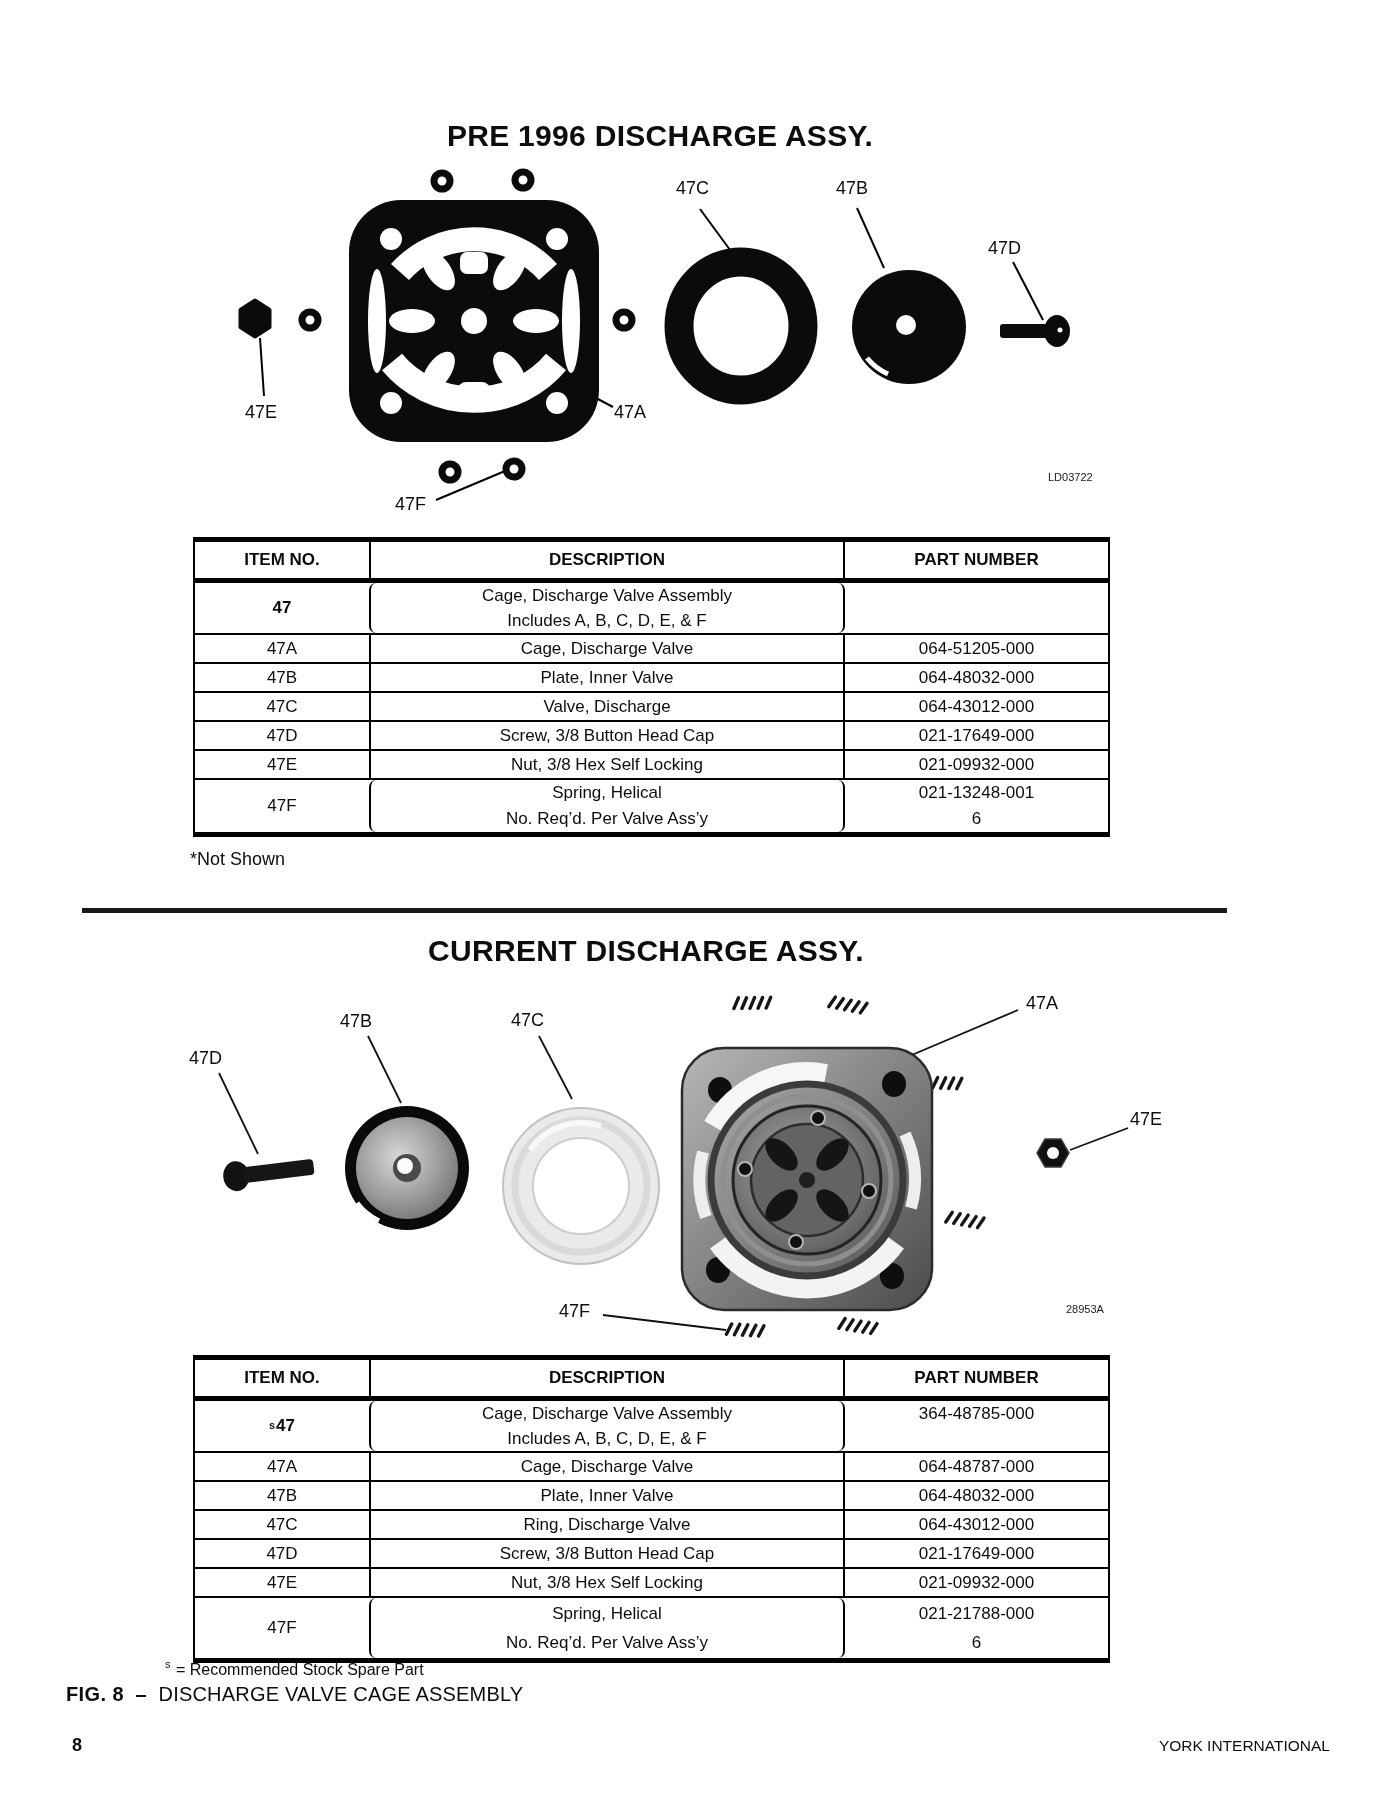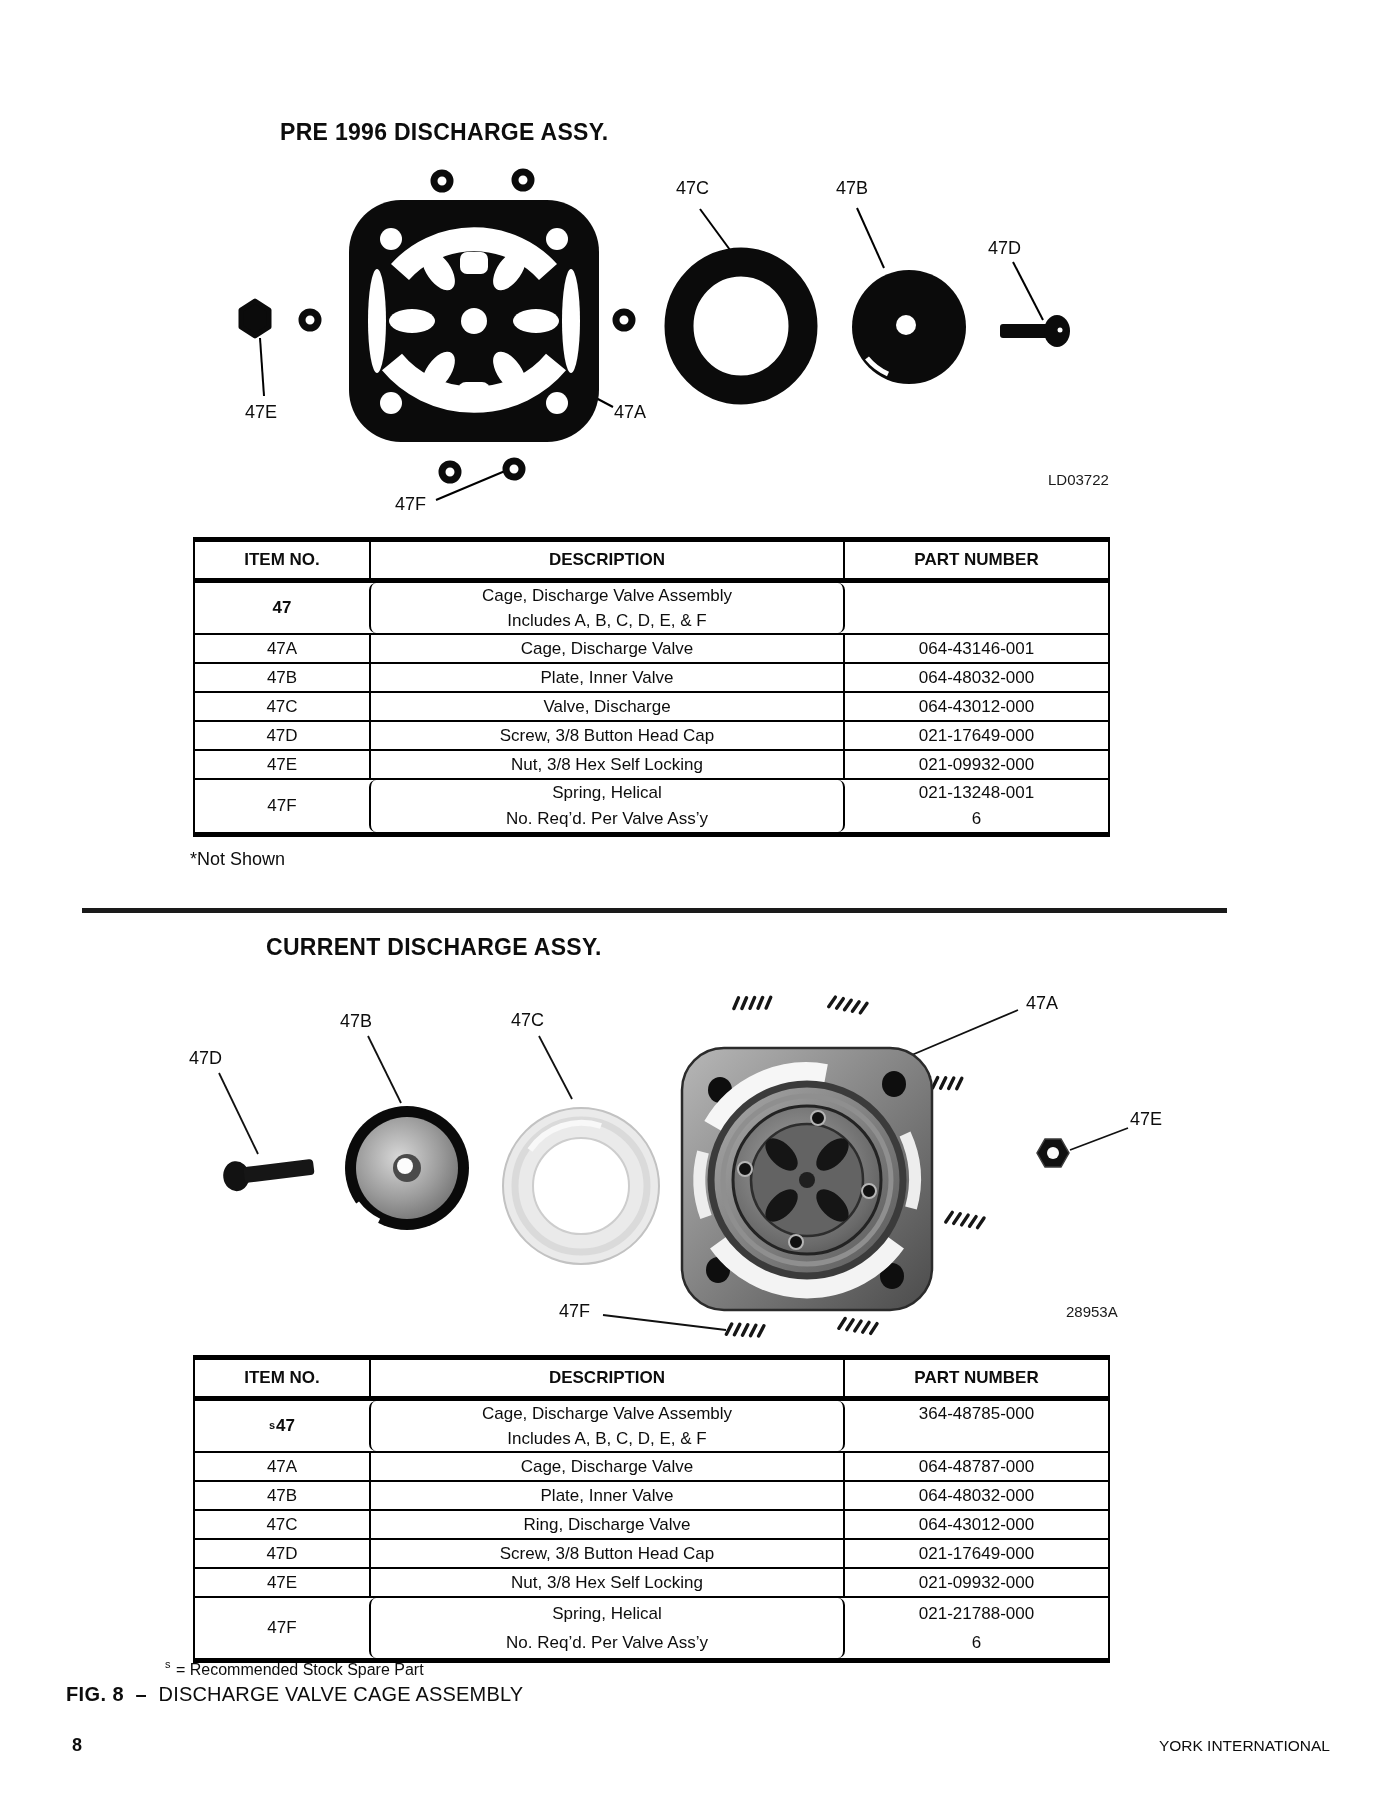--- a/index.html
+++ b/index.html
@@ -2,25 +2,25 @@
 <html><head>
 <meta charset="utf-8">
 <style>
   html,body{margin:0;padding:0;background:#e8e8e8;}
   .page{
     position:relative;width:1391px;height:1800px;background:#ffffff;
     font-family:"Liberation Sans",sans-serif;color:#0d0d0d;overflow:hidden;
     margin:0 auto;
   }
   .sec-title{
-    position:absolute;font-weight:bold;font-size:23px;letter-spacing:.3px;
-    text-align:left;width:760px;white-space:nowrap;
+    position:absolute;font-weight:bold;font-size:30px;letter-spacing:.3px;
+    text-align:center;width:760px;white-space:nowrap;
   }
   .plabel{position:absolute;font-size:18px;white-space:nowrap;}
-  .dcode{position:absolute;font-size:15px;color:#1a1a1a;white-space:nowrap;}
+  .dcode{position:absolute;font-size:11px;color:#1a1a1a;white-space:nowrap;}
   svg{position:absolute;}
 
   
   .ptable{
     position:absolute;left:193px;width:917px;box-sizing:border-box;
     border:2px solid #000;border-top-width:5px;border-bottom-width:5px;
     background:#fff;font-size:17px;
   }
   .trow{display:grid;grid-template-columns:174px 476px 1fr;box-sizing:border-box;}
   .trow + .trow{border-top:2px solid #000;}
@@ -134,21 +134,21 @@
           <div class="dline bold-item">47</div>
         </div>
       <div class="cell c-desc">
         <div class="dline">Cage, Discharge Valve Assembly</div>
         <div class="dline">Includes A, B, C, D, E, &amp; F</div>
       </div>
     </div>
     <div class="trow single">
       <div class="cell">47A</div>
       <div class="cell c-desc">Cage, Discharge Valve</div>
-      <div class="cell">064-43146-001</div>
+      <div class="cell">064-51205-000</div>
     </div>
     <div class="trow single">
       <div class="cell">47B</div>
       <div class="cell c-desc">Plate, Inner Valve</div>
       <div class="cell">064-48032-000</div>
     </div>
     <div class="trow single">
       <div class="cell">47C</div>
       <div class="cell c-desc">Valve, Discharge</div>
       <div class="cell">064-43012-000</div>

